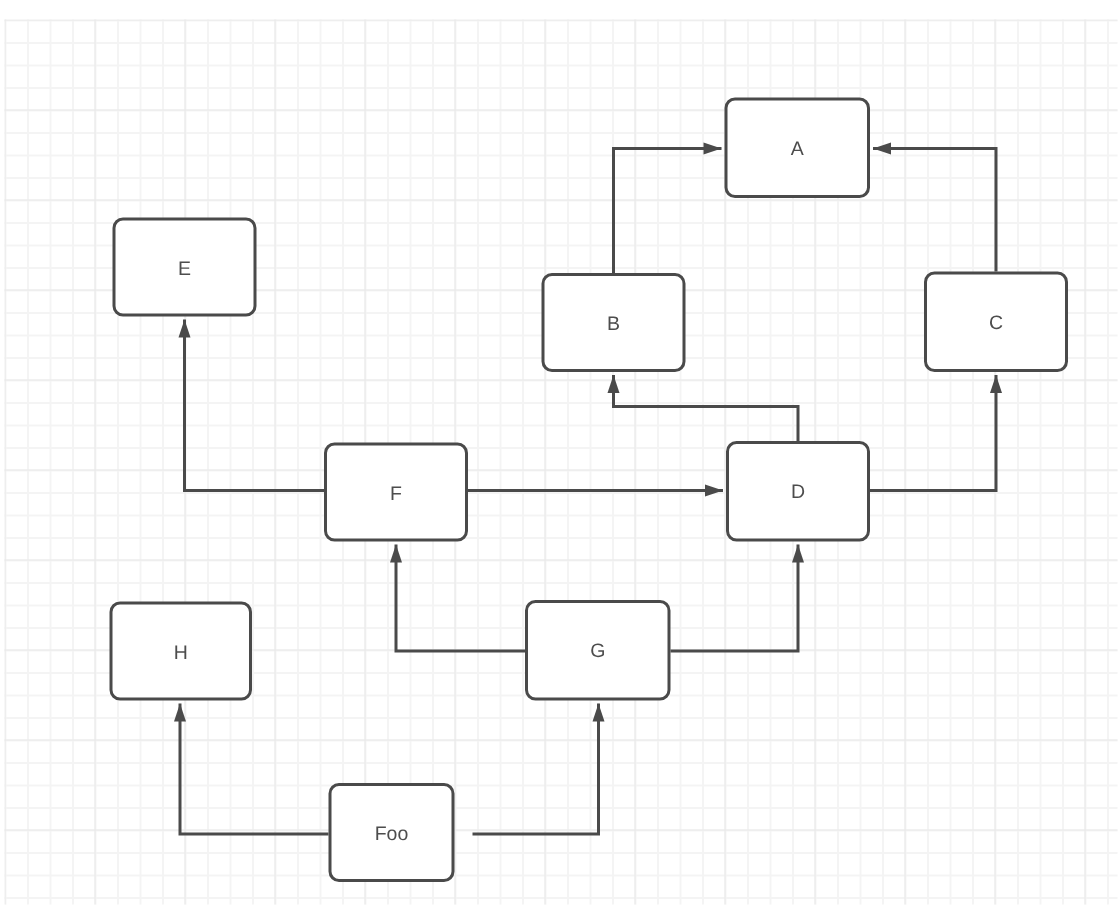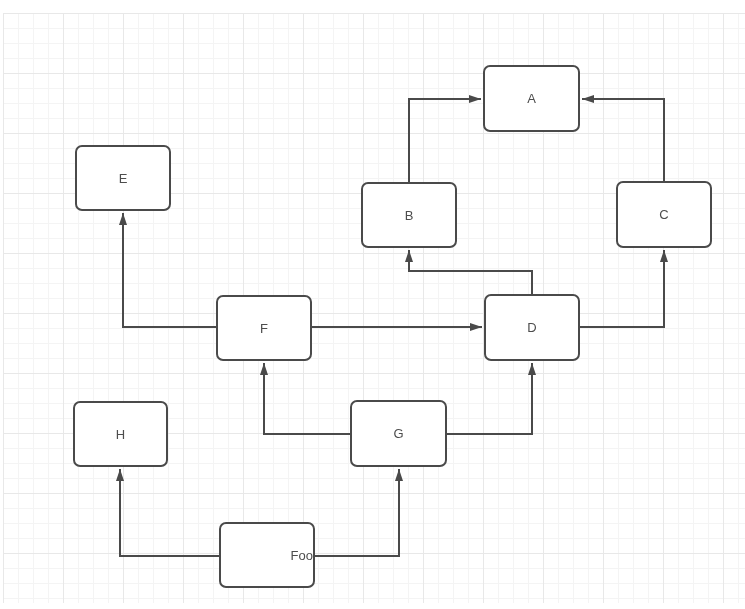--- a/index.html
+++ b/index.html
@@ -90,17 +90,17 @@
       </div>
       <div class="node" style="left: 216px; top: 295px; width: 96px; height: 66px;">
         <span class="node-label">F</span>
       </div>
       <div class="node" style="left: 350px; top: 400px; width: 97px; height: 67px;">
         <span class="node-label">G</span>
       </div>
       <div class="node" style="left: 73px; top: 401px; width: 95px; height: 66px;">
         <span class="node-label">H</span>
       </div>
-      <div class="node" style="left: 219px; top: 522px; width: 96px; height: 66px; justify-content: flex-end;">
+      <div class="node" style="left: 219px; top: 522px; width: 84px; height: 66px;">
         <span class="node-label">Foo</span>
       </div>
     </div>
 </div>
 
 </body></html>

